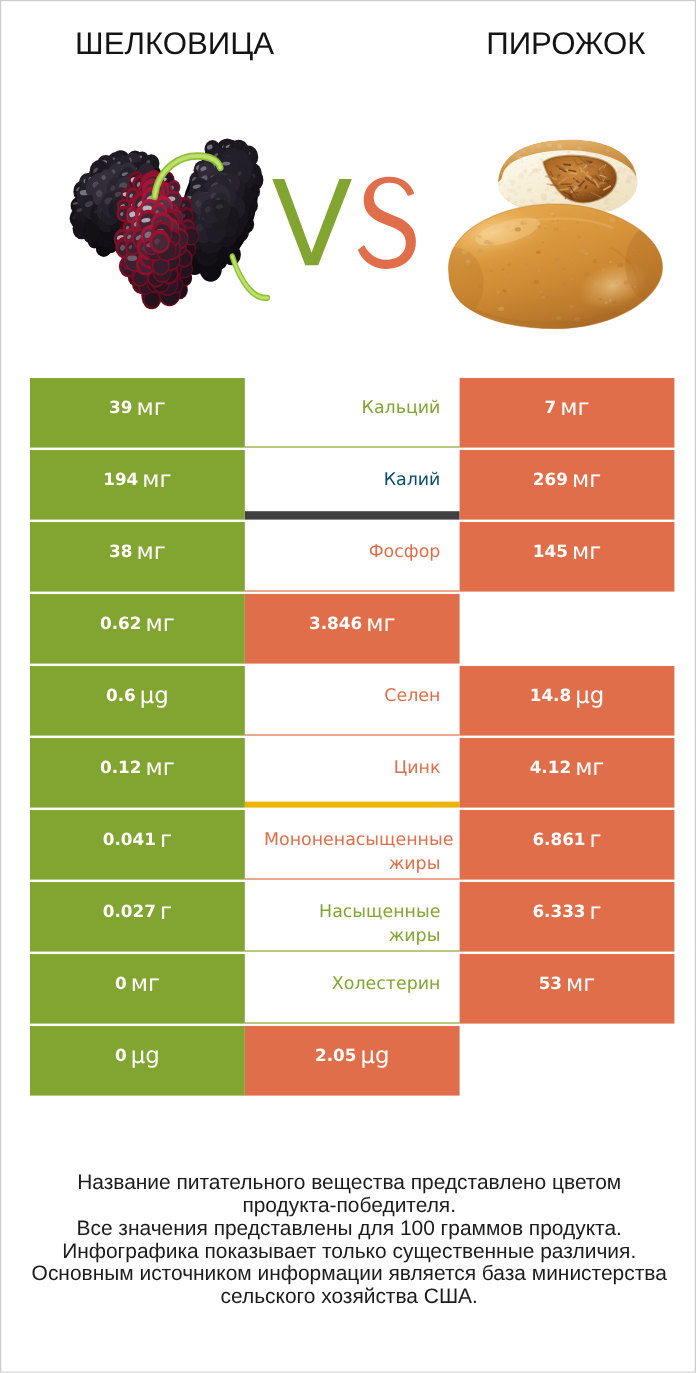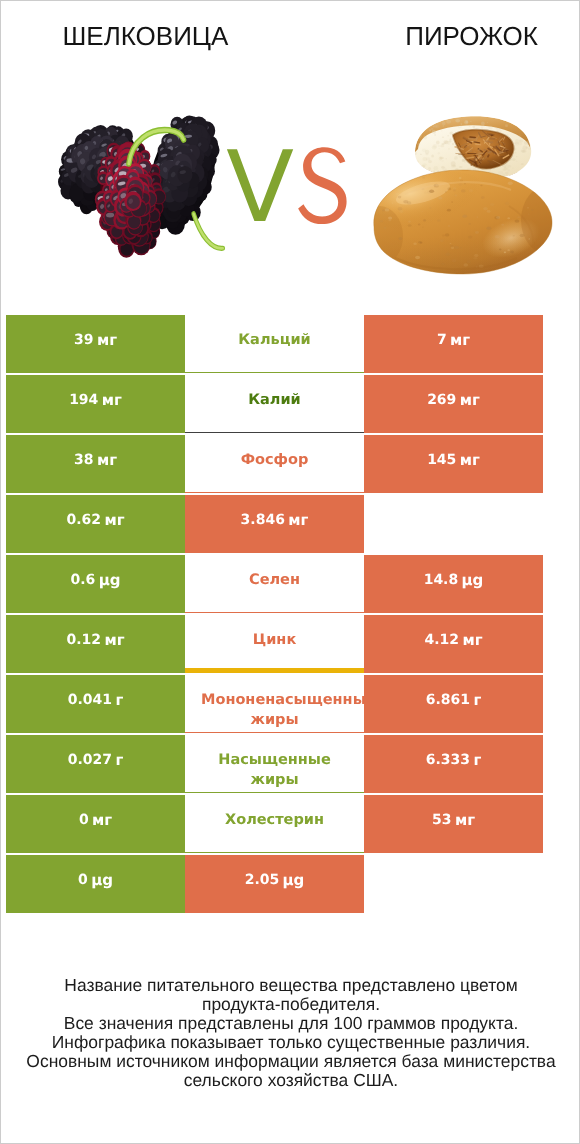--- a/index.html
+++ b/index.html
@@ -4,29 +4,29 @@
 <style>
   html,body{margin:0;padding:0;}
   body{width:580px;height:1144px;background:#ffffff;font-family:"Liberation Sans",sans-serif;overflow:hidden;-webkit-font-smoothing:antialiased;text-rendering:geometricPrecision;}
   .page{position:relative;width:580px;height:1144px;background:#fff;box-sizing:border-box;border:1px solid #cccccc;}
   .title{position:absolute;top:20px;font-size:26px;color:#141414;font-weight:400;text-align:center;line-height:30px;white-space:nowrap;margin-left:16px;}
   #title-left{left:0;width:257px;}
   #title-right{left:320px;width:269px;}
   .hero-left{position:absolute;left:54px;top:100px;width:182.4px;height:167.1px;}
   .hero-right{position:absolute;left:370px;top:95px;width:200px;height:190px;}
   .vsbox{position:absolute;left:222px;top:144px;width:130px;height:84px;}
-  .table{position:absolute;left:5px;top:314px;width:537px;}
+  .table{position:absolute;left:24px;top:314px;width:537px;}
   .row{position:relative;height:58px;margin-bottom:2px;display:flex;}
   .cell{width:179px;height:58px;box-sizing:border-box;display:flex;align-items:center;justify-content:center;padding-bottom:9px;}
   .cell.left{background:#82a430;color:#fff;position:relative;z-index:2;}
   .cell.right{background:#e06e4a;color:#fff;position:relative;z-index:2;}
   .cell.mid{background:#fff;position:relative;text-align:center;line-height:20px;padding:15px 16px 0;box-sizing:border-box;overflow:visible;z-index:1;align-items:flex-start;}
   .val{font-family:"DejaVu Sans",sans-serif;font-weight:700;font-size:14px;}
-  .unit{font-family:"DejaVu Sans",sans-serif;font-weight:700;font-size:15px;margin-left:3.4px;}
-  .nm{font-family:"DejaVu Sans",sans-serif;font-weight:700;font-size:14.5px;display:block;flex:0 0 147px;width:147px;}
+  .unit{font-family:"DejaVu Sans",sans-serif;font-weight:400;font-size:19px;margin-left:3.4px;}
+  .nm{font-family:"DejaVu Sans",sans-serif;font-weight:400;font-size:14.5px;display:block;flex:0 0 147px;width:147px;text-align:right;}
   .footer{position:absolute;left:0;top:975px;width:580px;text-align:center;font-size:17.45px;color:#1c1c1c;line-height:19px;}
 </style>
 </head>
 <body>
 
 <div class="page">
 
   <div class="title" id="title-left">ШЕЛКОВИЦА</div>
   <div class="title" id="title-right">ПИРОЖОК</div>
 
@@ -1102,21 +1102,21 @@
         <div class="cell right">
           <span class="val">7</span>
           <span class="unit">мг</span>
         </div>
       </div>
       <div class="row">
         <div class="cell left">
           <span class="val">194</span>
           <span class="unit">мг</span>
         </div>
-        <div class="cell mid" style="color:#4d7c0f;border-bottom:1px solid #404040">
+        <div class="cell mid" style="color:#0c4a6e;border-bottom:7px solid #404040">
           <span class="nm">Калий</span>
         </div>
         <div class="cell right">
           <span class="val">269</span>
           <span class="unit">мг</span>
         </div>
       </div>
       <div class="row">
         <div class="cell left">
           <span class="val">38</span>

